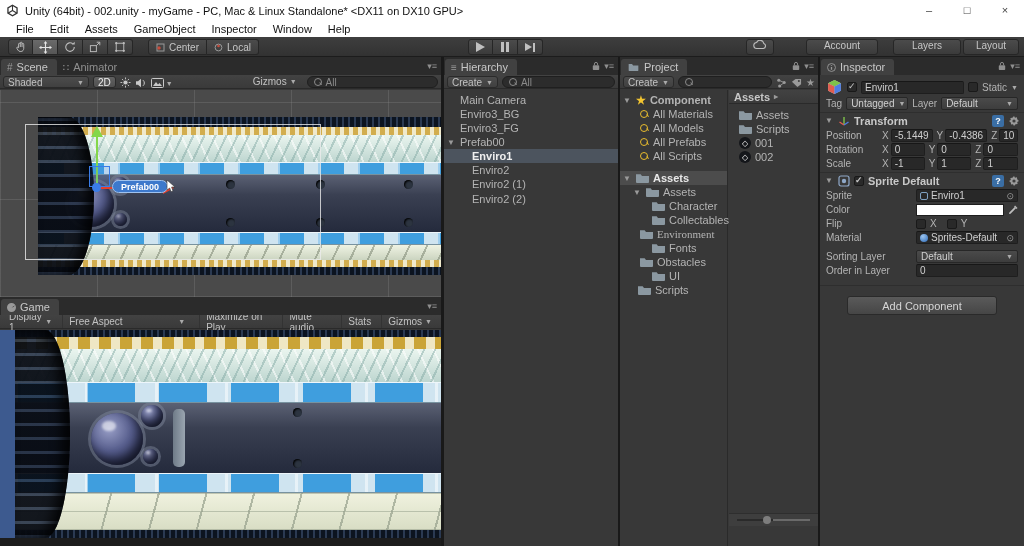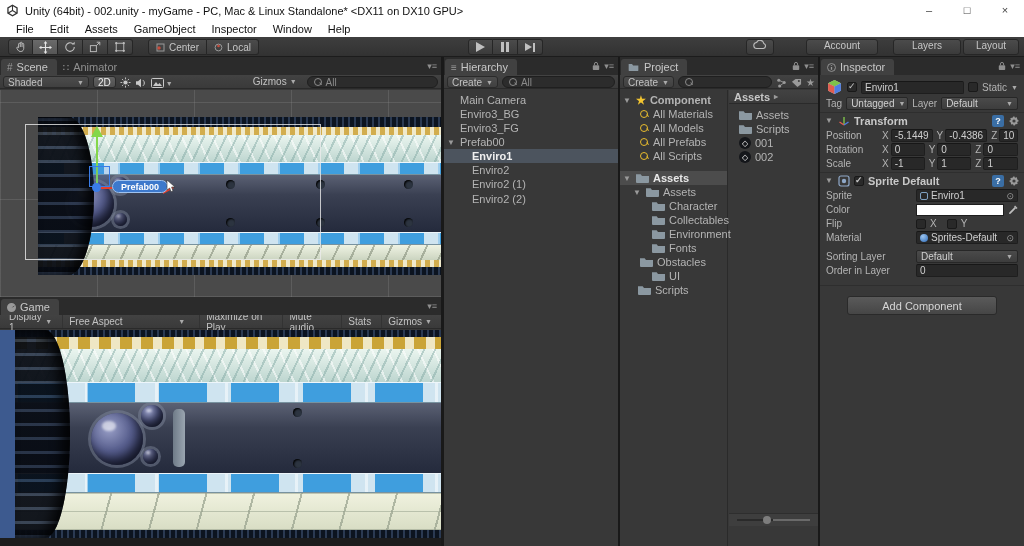--- a/index.html
+++ b/index.html
@@ -534,21 +534,21 @@
       <span>Assets</span>
     </div>
     <div class="row" style="padding-left:32px;">
       <span class="foldericon"></span>
         <span>Character</span>
       </div>
     <div class="row" style="padding-left:32px;">
       <span class="foldericon"></span>
         <span>Collectables</span>
       </div>
-    <div class="row" style="padding-left:32px;">
+    <div class="row" style="padding-left:20px;font-family:Liberation Serif, serif;">
       <span class="foldericon"></span>
         <span>Environment</span>
       </div>
     <div class="row" style="padding-left:32px;">
       <span class="foldericon"></span>
         <span>Fonts</span>
       </div>
     <div class="row" style="padding-left:20px;">
       <span class="foldericon"></span>
         <span>Obstacles</span>

